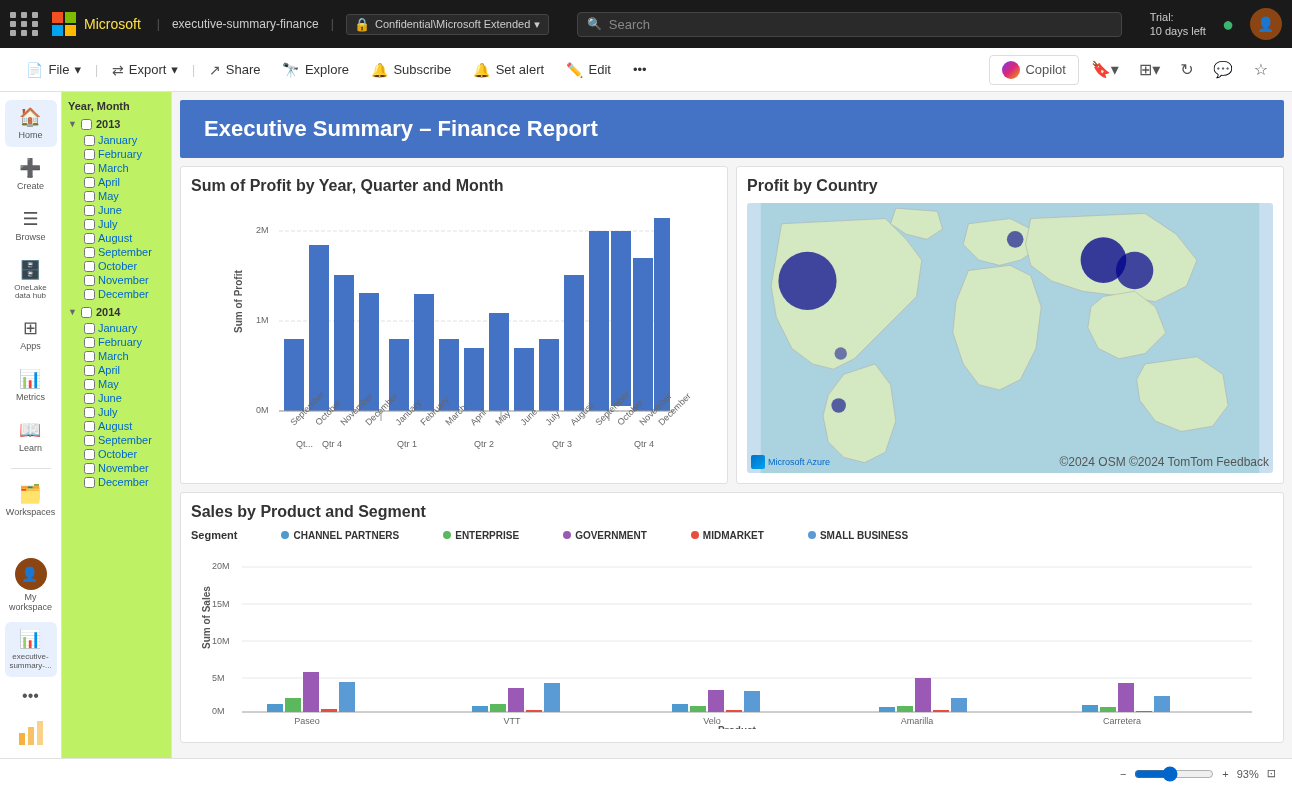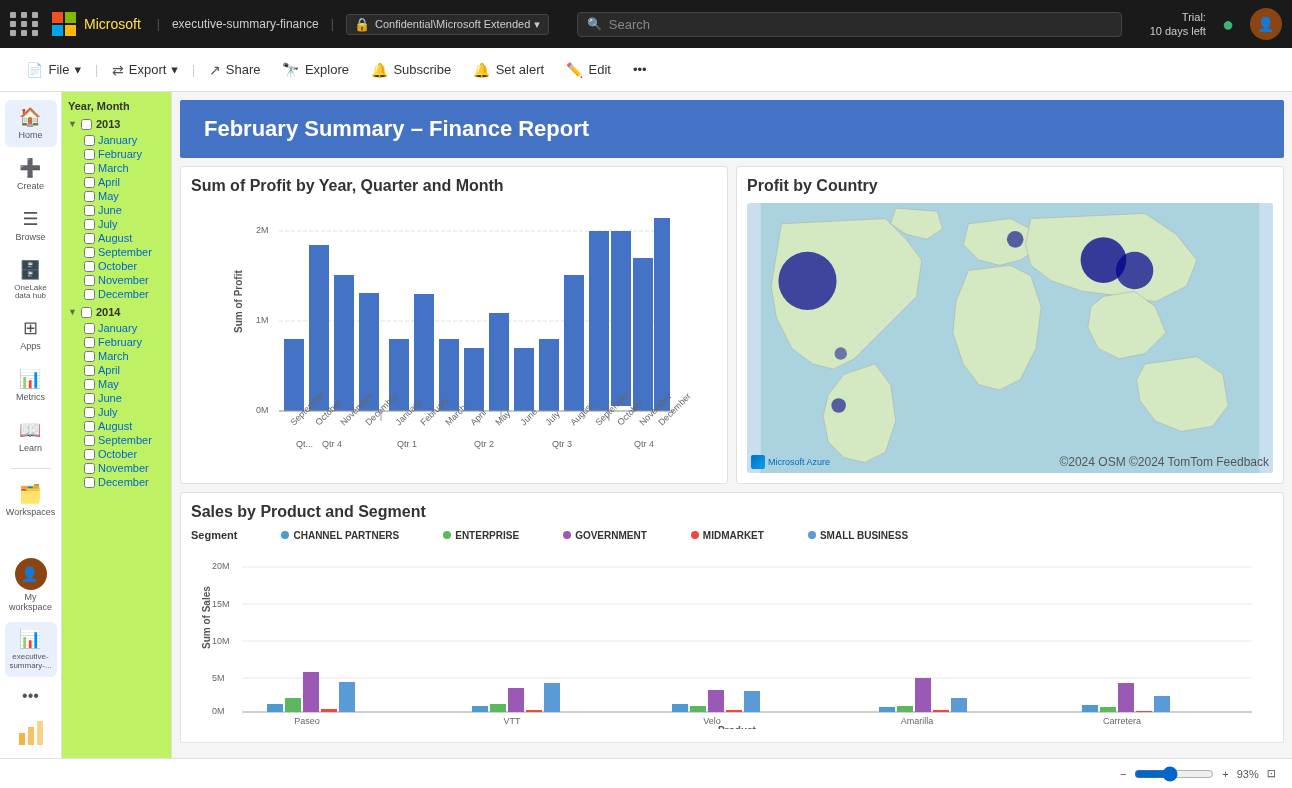--- a/index.html
+++ b/index.html
@@ -40,21 +40,21 @@
     }
     .search-box input {
       background: transparent;
       border: none;
       outline: none;
       color: #ccc;
       font-size: 13px;
       width: 100%;
     }
     .search-box input::placeholder { color: #888; }
-    .topbar-trial { font-size: 11px; color: #ccc; text-align: right; line-height: 1.3; }
+    .topbar-trial { font-size: 11px; color: #ccc; text-align: left; line-height: 1.3; }
     .topbar-trial span { display: block; }
     .trial-green { color: #3cb371; font-size: 20px; margin: 0 8px; }
     .topbar-avatar { width: 32px; height: 32px; border-radius: 50%; background: #8b4513; overflow: hidden; display: flex; align-items: center; justify-content: center; color: white; font-size: 14px; }
 
     
     .menubar {
       background: white;
       height: 44px;
       display: flex;
       align-items: center;
@@ -334,20 +334,31 @@
     <span class="menu-icon">🔔</span>
     <span>Set alert</span>
   </div>
   <div class="menu-item">
     <span class="menu-icon">✏️</span>
     <span>Edit</span>
   </div>
   <div class="menu-item">
     <span>•••</span>
   </div>
+  <div class="menu-right">
+    <div class="copilot-btn">
+      <div class="copilot-icon"></div>
+      <span>Copilot</span>
+    </div>
+    <div class="menu-icon-btn">🔖▾</div>
+    <div class="menu-icon-btn">⊞▾</div>
+    <div class="menu-icon-btn">↻</div>
+    <div class="menu-icon-btn">💬</div>
+    <div class="menu-icon-btn">☆</div>
+  </div>
 </div>
 
 <div style="display:flex; height: calc(788px - 48px - 44px - 30px);">
 
   <div class="sidebar">
     <div class="sidebar-item active">
       <span class="sidebar-icon">🏠</span>
       <span class="sidebar-label">Home</span>
     </div>
     <div class="sidebar-item">
@@ -512,21 +523,21 @@
         </div>
       <div class="month-item">
           <input type="checkbox" style="">
           <span class="month-label">December</span>
         </div>
     </div>
 
     <div class="report-canvas">
 
       <div class="report-header">
-        <h1>February Summary – Finance Report</h1>
+        <h1>Executive Summary – Finance Report</h1>
       </div>
 
       <div class="charts-grid">
 
         <div class="chart-card">
           <div class="chart-title">Sum of Profit by Year, Quarter and Month</div>
           <svg viewBox="0 0 440 250" width="100%" height="250">
 
             <text x="22" y="30" class="axis-label">2M</text>
             <text x="22" y="120" class="axis-label">1M</text>

